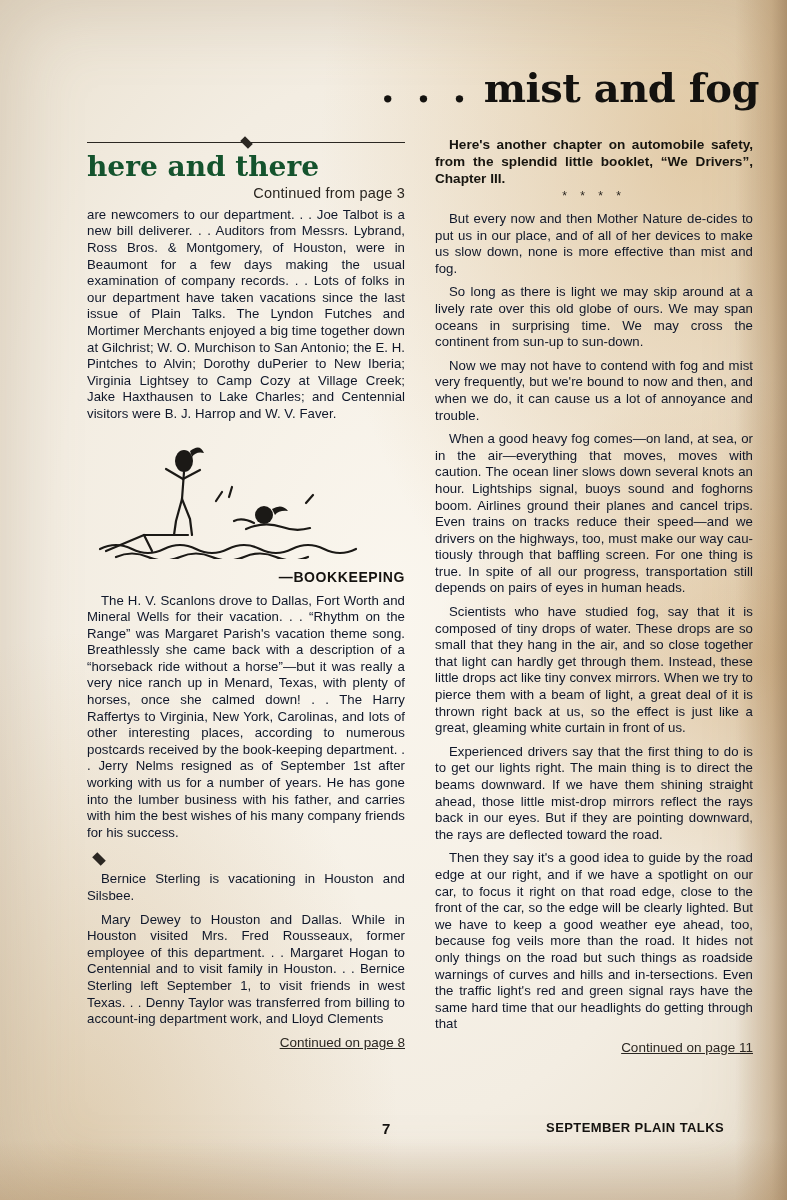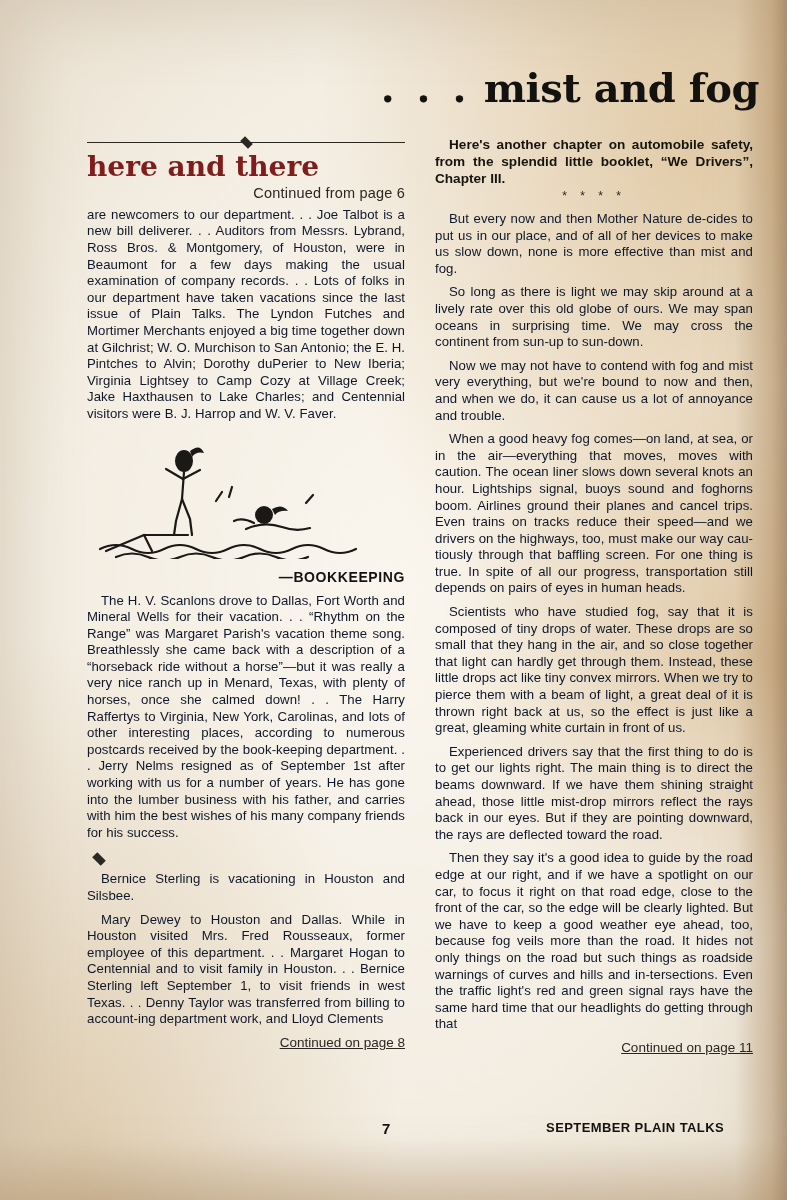--- a/index.html
+++ b/index.html
@@ -100,21 +100,21 @@
     width: 11px; height: 11px;
     margin-left: -5px;
     background: #2b2722;
     transform: rotate(45deg) scale(1, 0.62);
   }
 
   .section-title {
     font-family: "DejaVu Serif", serif;
     font-weight: bold;
     font-size: 28px;
-    color: #7f1d1d;
+    color: #14532d;
     margin: 4px 0 0 0;
     line-height: 1.1;
   }
   .continued-from {
     text-align: right;
     font-size: 14.5px;
     color: #2a2621;
     margin: 2px 0 6px 0;
     letter-spacing: 0.2px;
   }
@@ -220,21 +220,21 @@
   </div>
 
   <div class="col col-left">
 
     <div class="diamond-rule">
       <div class="line"></div>
       <div class="dia"></div>
     </div>
 
     <h2 class="section-title">here and there</h2>
-    <div class="continued-from">Continued from page 6</div>
+    <div class="continued-from">Continued from page 3</div>
 
     <p class="body">are newcomers to our department. . . Joe Talbot is a new bill deliverer. . . Auditors from Messrs. Lybrand, Ross Bros. &amp; Montgomery, of Houston, were in Beaumont for a few days making the usual examination of company records. . . Lots of folks in our department have taken vacations since the last issue of Plain Talks. The Lyndon Futches and Mortimer Merchants enjoyed a big time together down at Gilchrist; W. O. Murchison to San Antonio; the E. H. Pintches to Alvin; Dorothy duPerier to New Iberia; Virginia Lightsey to Camp Cozy at Village Creek; Jake Haxthausen to Lake Charles; and Centennial visitors were B. J. Harrop and W. V. Faver.</p>
 
     <div class="spot-art">
       <svg width="300" height="120" viewBox="0 0 300 120">
         <g fill="none" stroke="#1b1916" stroke-width="2.2" stroke-linecap="round" stroke-linejoin="round">
 
           <path d="M10 112 L48 96 L92 96"></path>
           <path d="M48 96 L56 112"></path>
 
@@ -273,21 +273,21 @@
 
     <div class="continued-on">Continued on page 8</div>
   </div>
 
   <div class="col col-right">
     <p class="lead">Here's another chapter on automobile safety, from the splendid little booklet, “We Drivers”, Chapter III.</p>
     <div class="stars">* * * *</div>
 
     <p class="body indent">But every now and then Mother Nature de-cides to put us in our place, and of all of her devices to make us slow down, none is more effective than mist and fog.</p>
     <p class="body indent">So long as there is light we may skip around at a lively rate over this old globe of ours. We may span oceans in surprising time. We may cross the continent from sun-up to sun-down.</p>
-    <p class="body indent">Now we may not have to contend with fog and mist very everything, but we're bound to now and then, and when we do, it can cause us a lot of annoyance and trouble.</p>
+    <p class="body indent">Now we may not have to contend with fog and mist very frequently, but we're bound to now and then, and when we do, it can cause us a lot of annoyance and trouble.</p>
     <p class="body indent">When a good heavy fog comes—on land, at sea, or in the air—everything that moves, moves with caution. The ocean liner slows down several knots an hour. Lightships signal, buoys sound and foghorns boom. Airlines ground their planes and cancel trips. Even trains on tracks reduce their speed—and we drivers on the highways, too, must make our way cau-tiously through that baffling screen. For one thing is true. In spite of all our progress, transportation still depends on pairs of eyes in human heads.</p>
     <p class="body indent">Scientists who have studied fog, say that it is composed of tiny drops of water. These drops are so small that they hang in the air, and so close together that light can hardly get through them. Instead, these little drops act like tiny convex mirrors. When we try to pierce them with a beam of light, a great deal of it is thrown right back at us, so the effect is just like a great, gleaming white curtain in front of us.</p>
     <p class="body indent">Experienced drivers say that the first thing to do is to get our lights right. The main thing is to direct the beams downward. If we have them shining straight ahead, those little mist-drop mirrors reflect the rays back in our eyes. But if they are pointing downward, the rays are deflected toward the road.</p>
     <p class="body indent">Then they say it's a good idea to guide by the road edge at our right, and if we have a spotlight on our car, to focus it right on that road edge, close to the front of the car, so the edge will be clearly lighted. But we have to keep a good weather eye ahead, too, because fog veils more than the road. It hides not only things on the road but such things as roadside warnings of curves and hills and in-tersections. Even the traffic light's red and green signal rays have the same hard time that our headlights do getting through that</p>
 
     <div class="continued-on">Continued on page 11</div>
   </div>
 </div>
 
 <div class="footer">

